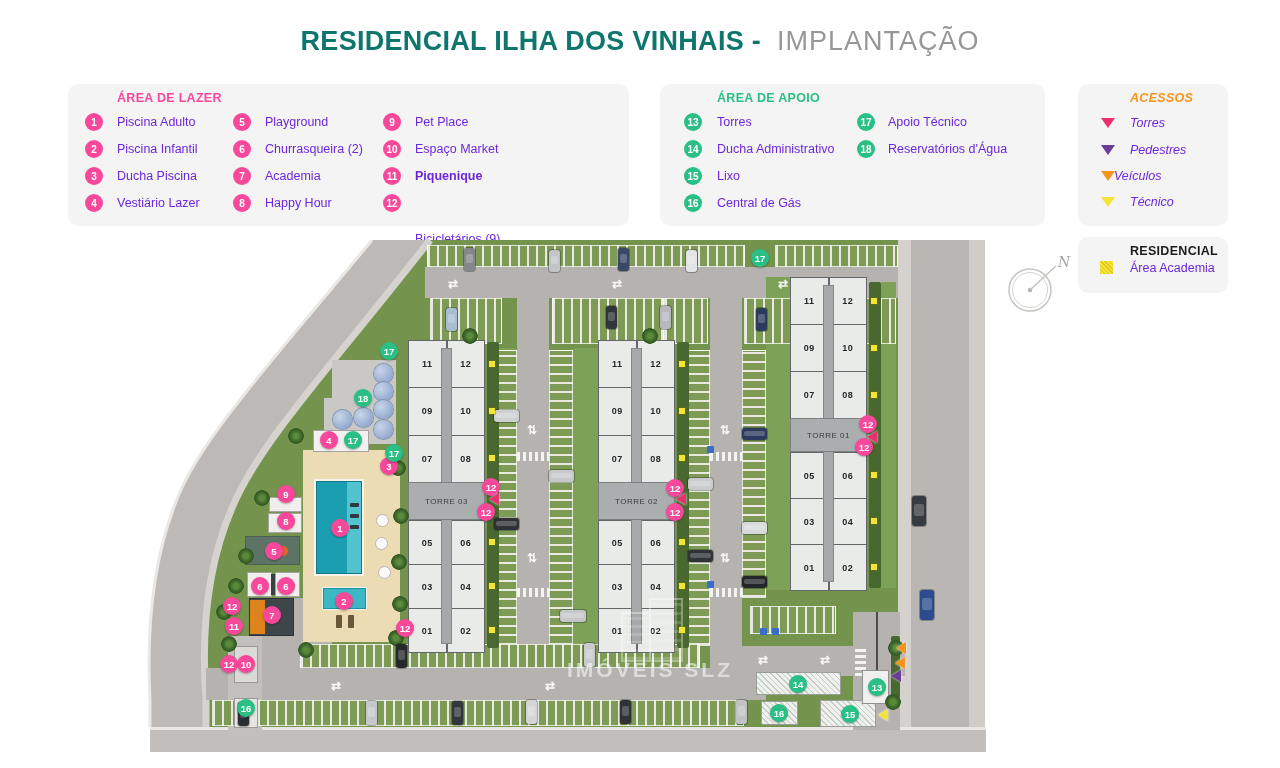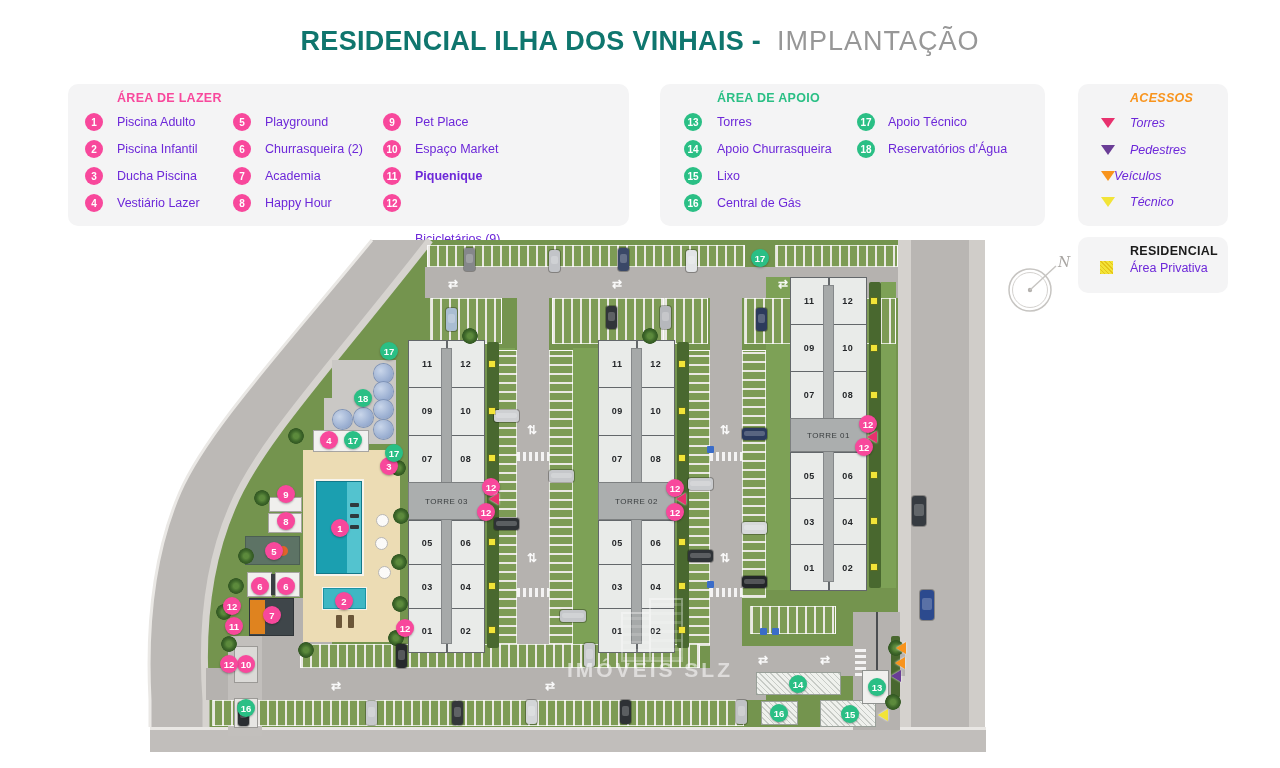--- a/index.html
+++ b/index.html
@@ -118,21 +118,21 @@
       <div class="llab" style="left: 347px; top: 92px; font-weight: bold;">Piquenique</div>
       <div class="lcirc" style="left: 315px; top: 110px; background: rgb(248, 72, 156);">12</div>
       <div class="llab" style="left: 347px; top: 119px; margin-top: 36px;">Bicicletários (9)</div>
     </section>
 
   <section class="legend lg-apoio" id="lg-apoio">
     <div class="lhead">ÁREA DE APOIO</div>
   <div class="lcirc" style="left: 24px; top: 29px; background: rgb(42, 191, 133);">13</div>
       <div class="llab" style="left: 57px; top: 38px;">Torres</div>
       <div class="lcirc" style="left: 24px; top: 56px; background: rgb(42, 191, 133);">14</div>
-      <div class="llab" style="left: 57px; top: 65px;">Apoio Churrasqueira</div>
+      <div class="llab" style="left: 57px; top: 65px;">Ducha Administrativo</div>
       <div class="lcirc" style="left: 24px; top: 83px; background: rgb(42, 191, 133);">15</div>
       <div class="llab" style="left: 57px; top: 92px;">Lixo</div>
       <div class="lcirc" style="left: 24px; top: 110px; background: rgb(42, 191, 133);">16</div>
       <div class="llab" style="left: 57px; top: 119px;">Central de Gás</div>
       <div class="lcirc" style="left: 197px; top: 29px; background: rgb(42, 191, 133);">17</div>
       <div class="llab" style="left: 228px; top: 38px;">Apoio Técnico</div>
       <div class="lcirc" style="left: 197px; top: 56px; background: rgb(42, 191, 133);">18</div>
       <div class="llab" style="left: 228px; top: 65px;">Reservatórios d'Água</div>
     </section>
 
@@ -144,21 +144,21 @@
       <div class="llab" style="left: 52px; top: 66px;">Pedestres</div>
       <div class="ltri" style="left: 23px; top: 87px; border-top: 10px solid rgb(248, 148, 29);"></div>
       <div class="llab" style="left: 36px; top: 92px;">Veículos</div>
       <div class="ltri" style="left: 23px; top: 113px; border-top: 10px solid rgb(242, 228, 56);"></div>
       <div class="llab" style="left: 52px; top: 118px;">Técnico</div>
     </section>
 
   <section class="legend lg-resid" id="lg-resid">
     <div class="lhead">RESIDENCIAL</div>
   <div class="lsq" style="left: 22px; top: 24px; background: repeating-linear-gradient(45deg, rgba(220, 170, 0, 0.55) 0px, rgba(220, 170, 0, 0.55) 1px, transparent 1px, transparent 3px) rgb(242, 228, 56);"></div>
-      <div class="llab" style="left: 52px; top: 31px;">Área Privativa</div>
+      <div class="llab" style="left: 52px; top: 31px;">Área Academia</div>
     </section>
 
   <div id="plan">
 
     <svg class="svgbase" width="1280" height="768" viewBox="0 0 1280 768">
 
       <path fill="#74944e" d="M430,240 H898 V727 H206 V700 C201,632 207,566 232,508 C258,444 330,368 430,240 Z"></path>
 
       <path fill="#bcb9b6" d="M372,240 H430 C330,368 258,444 232,508 C207,566 201,632 206,700 V727 H150 V700 C146,622 154,552 180,492 C206,432 280,352 372,240 Z"></path>
       <path fill="none" stroke="#d6d3cf" stroke-width="7" d="M430,240 C330,368 258,444 232,508 C207,566 201,632 206,700 V727"></path>

